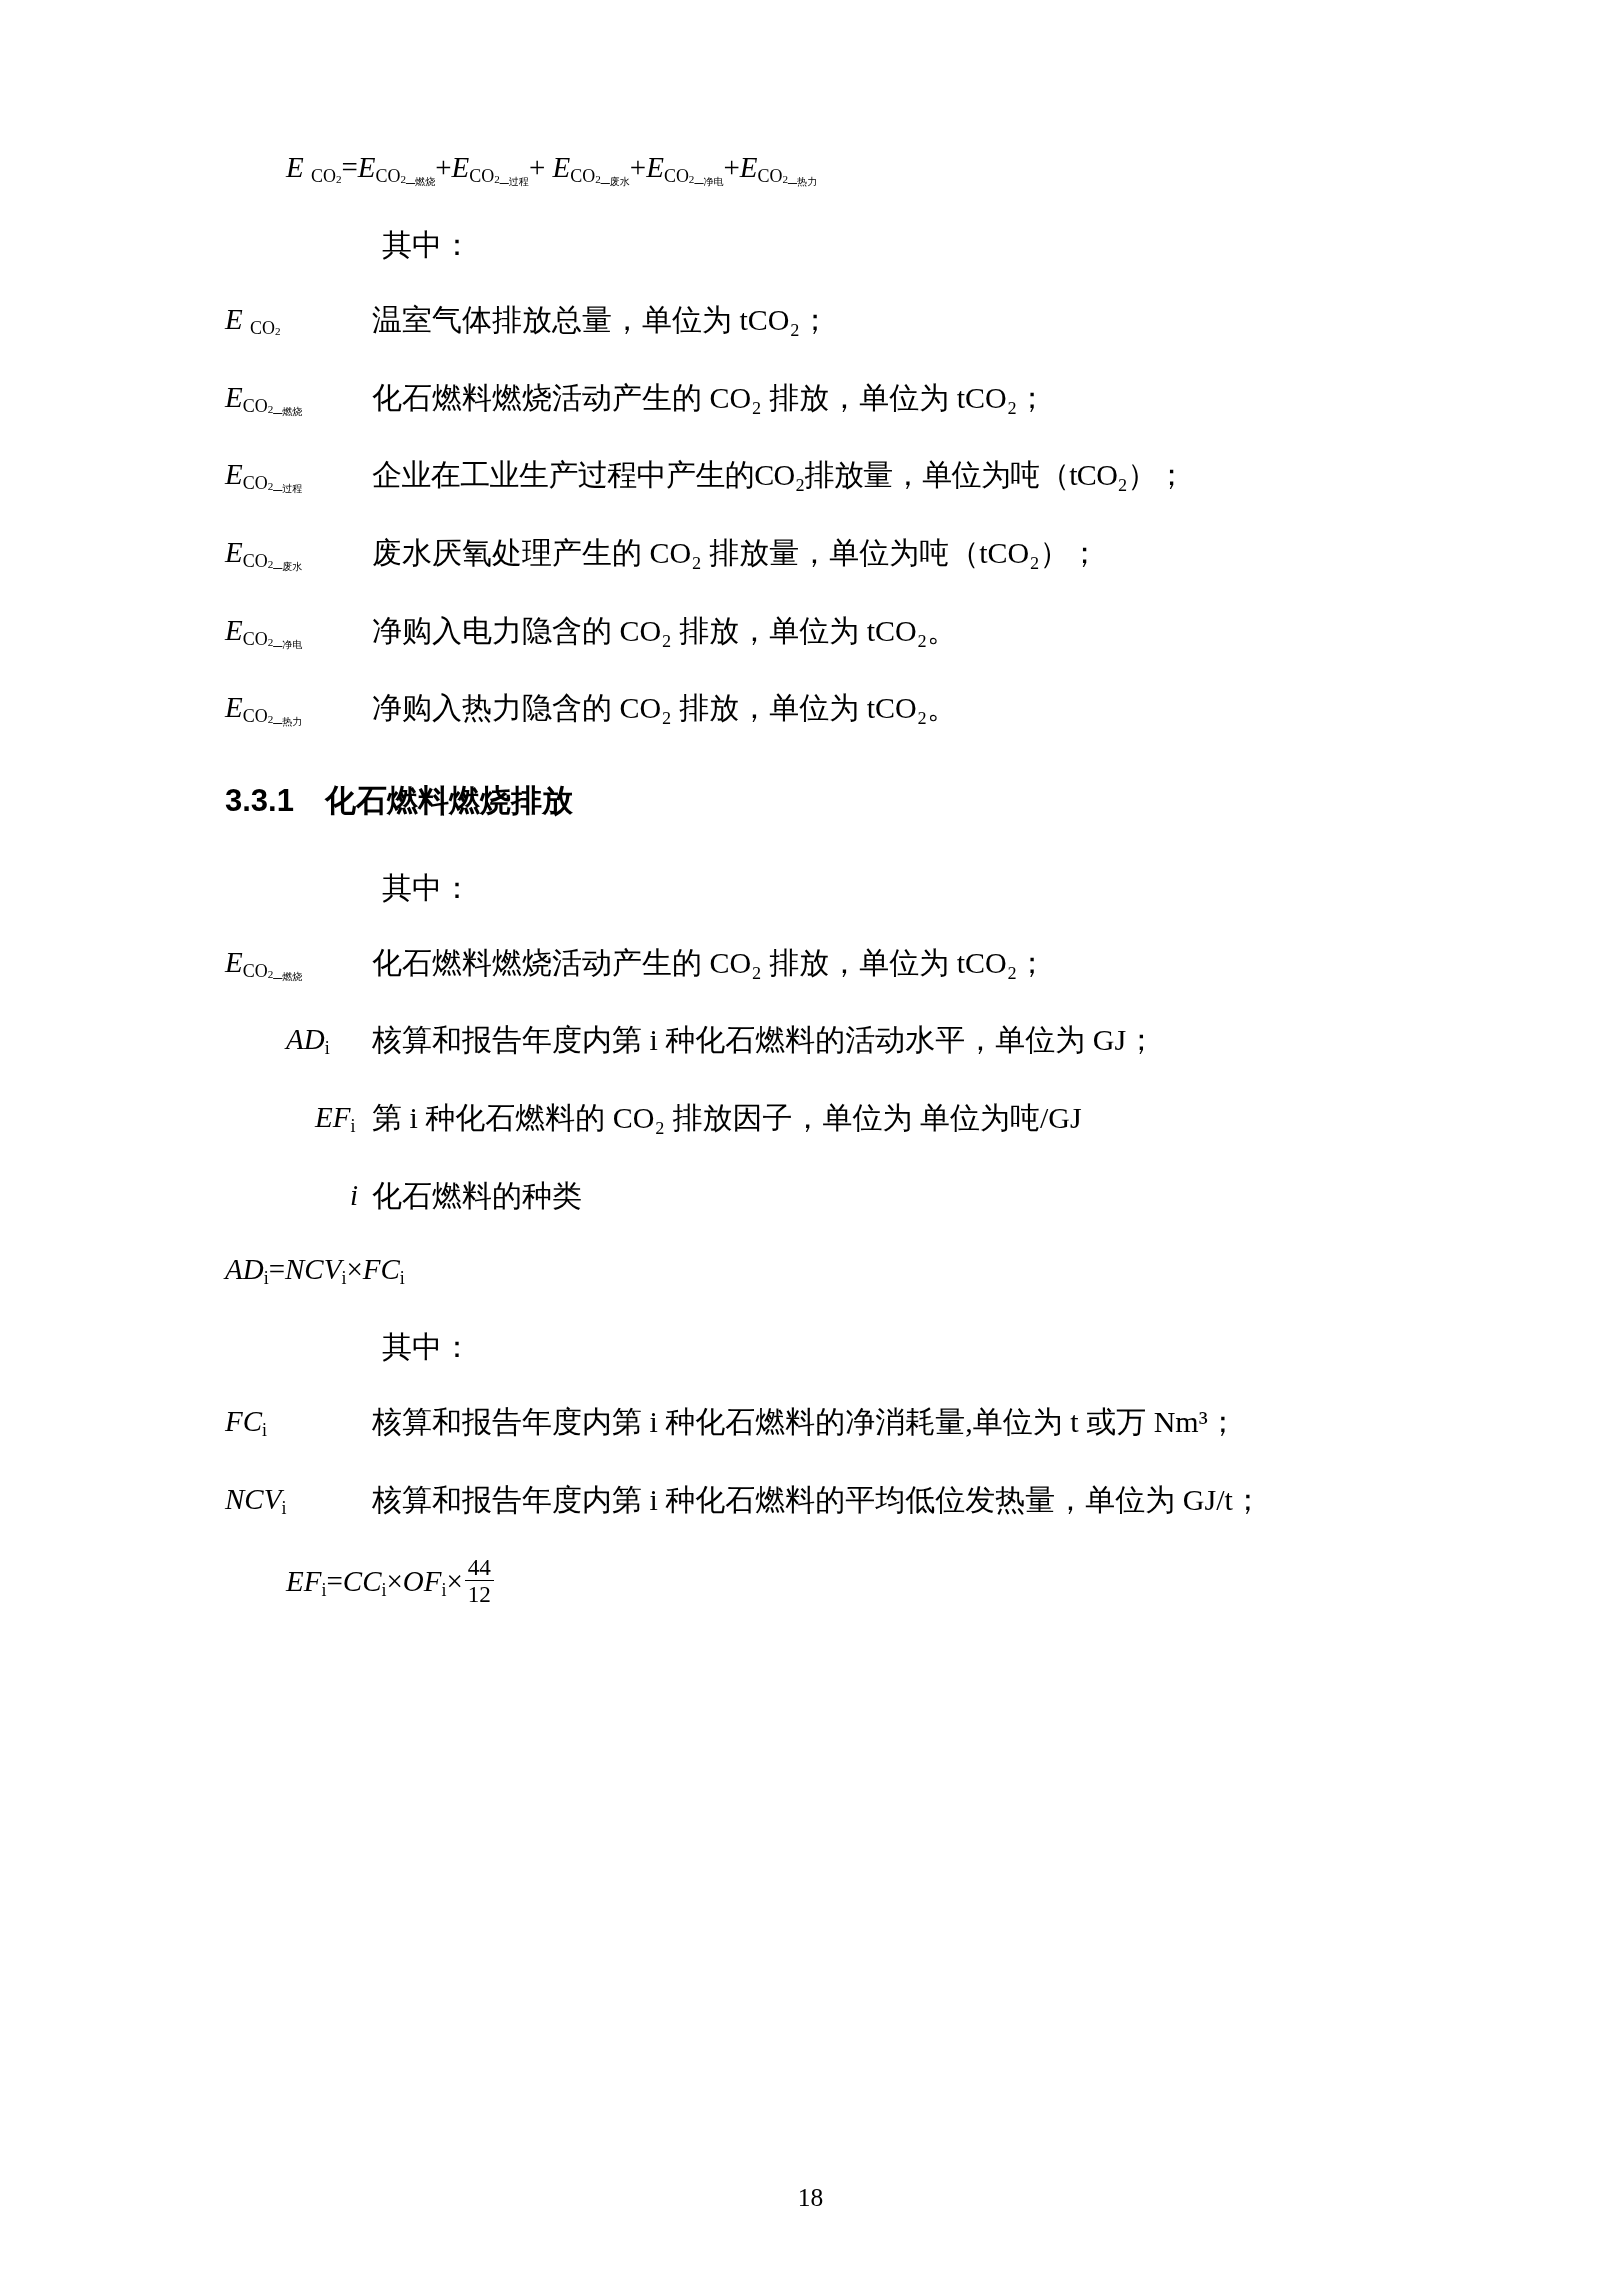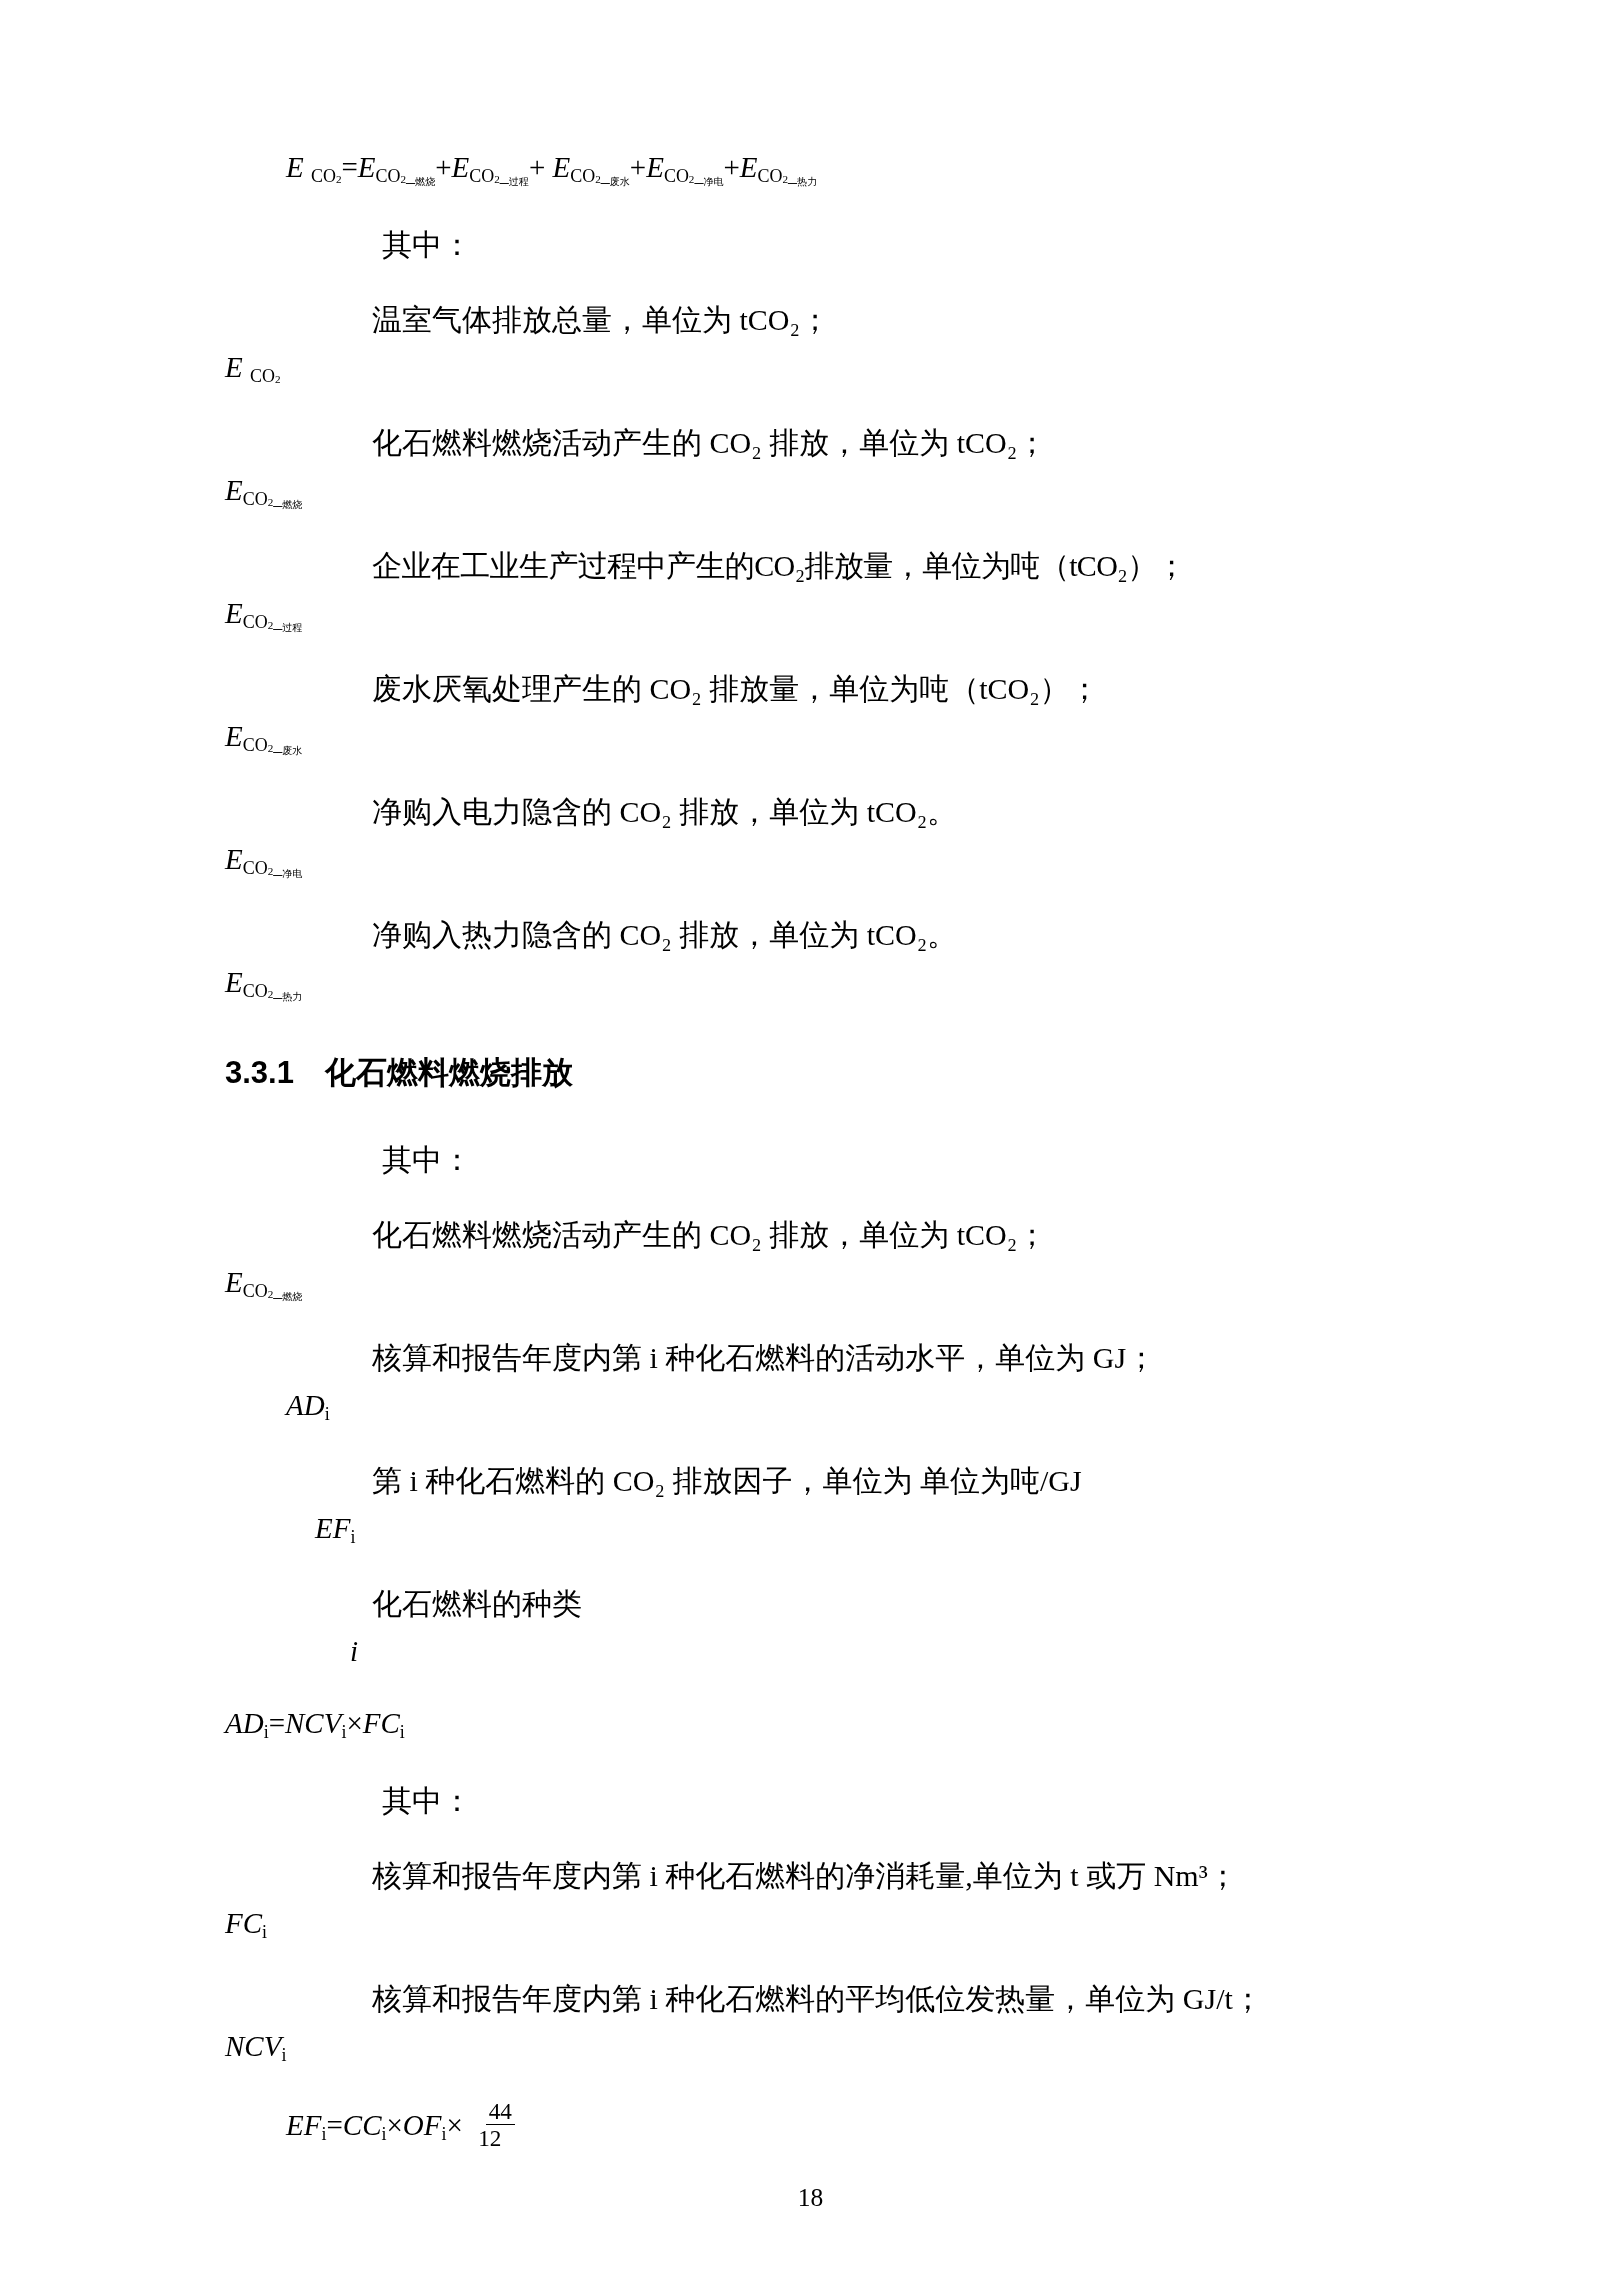--- a/index.html
+++ b/index.html
@@ -47,21 +47,20 @@
     margin: 0 0 29px 0;
     font-size: 30px;
     line-height: 1.5;
   }
   .defrow .term {
     flex: 0 0 auto;
     width: 147px;
     white-space: nowrap;
     font-size: 29px;
     padding-top: 2px;
-    margin-top: 48px;
   }
   .defrow .term.indent2 {
     width: 147px;
     padding-left: 61px;
     box-sizing: border-box;
   }
   .defrow .term.indent3 {
     width: 147px;
     padding-left: 90px;
     box-sizing: border-box;
@@ -106,21 +105,20 @@
     vertical-align: -0.48em;
     text-align: center;
     font-size: 0.80em;
     line-height: 1.12;
     margin: 0 2px;
   }
   .frac .num-part {
     display: block;
     border-bottom: 1.6px solid #000;
     padding: 0 2.9px;
-    margin-left: 21px;
   }
   .frac .den-part {
     display: block;
     padding: 0 2.9px;
   }
   .page-number {
     position: absolute;
     left: 0;
     right: 0;
     bottom: 80px;

